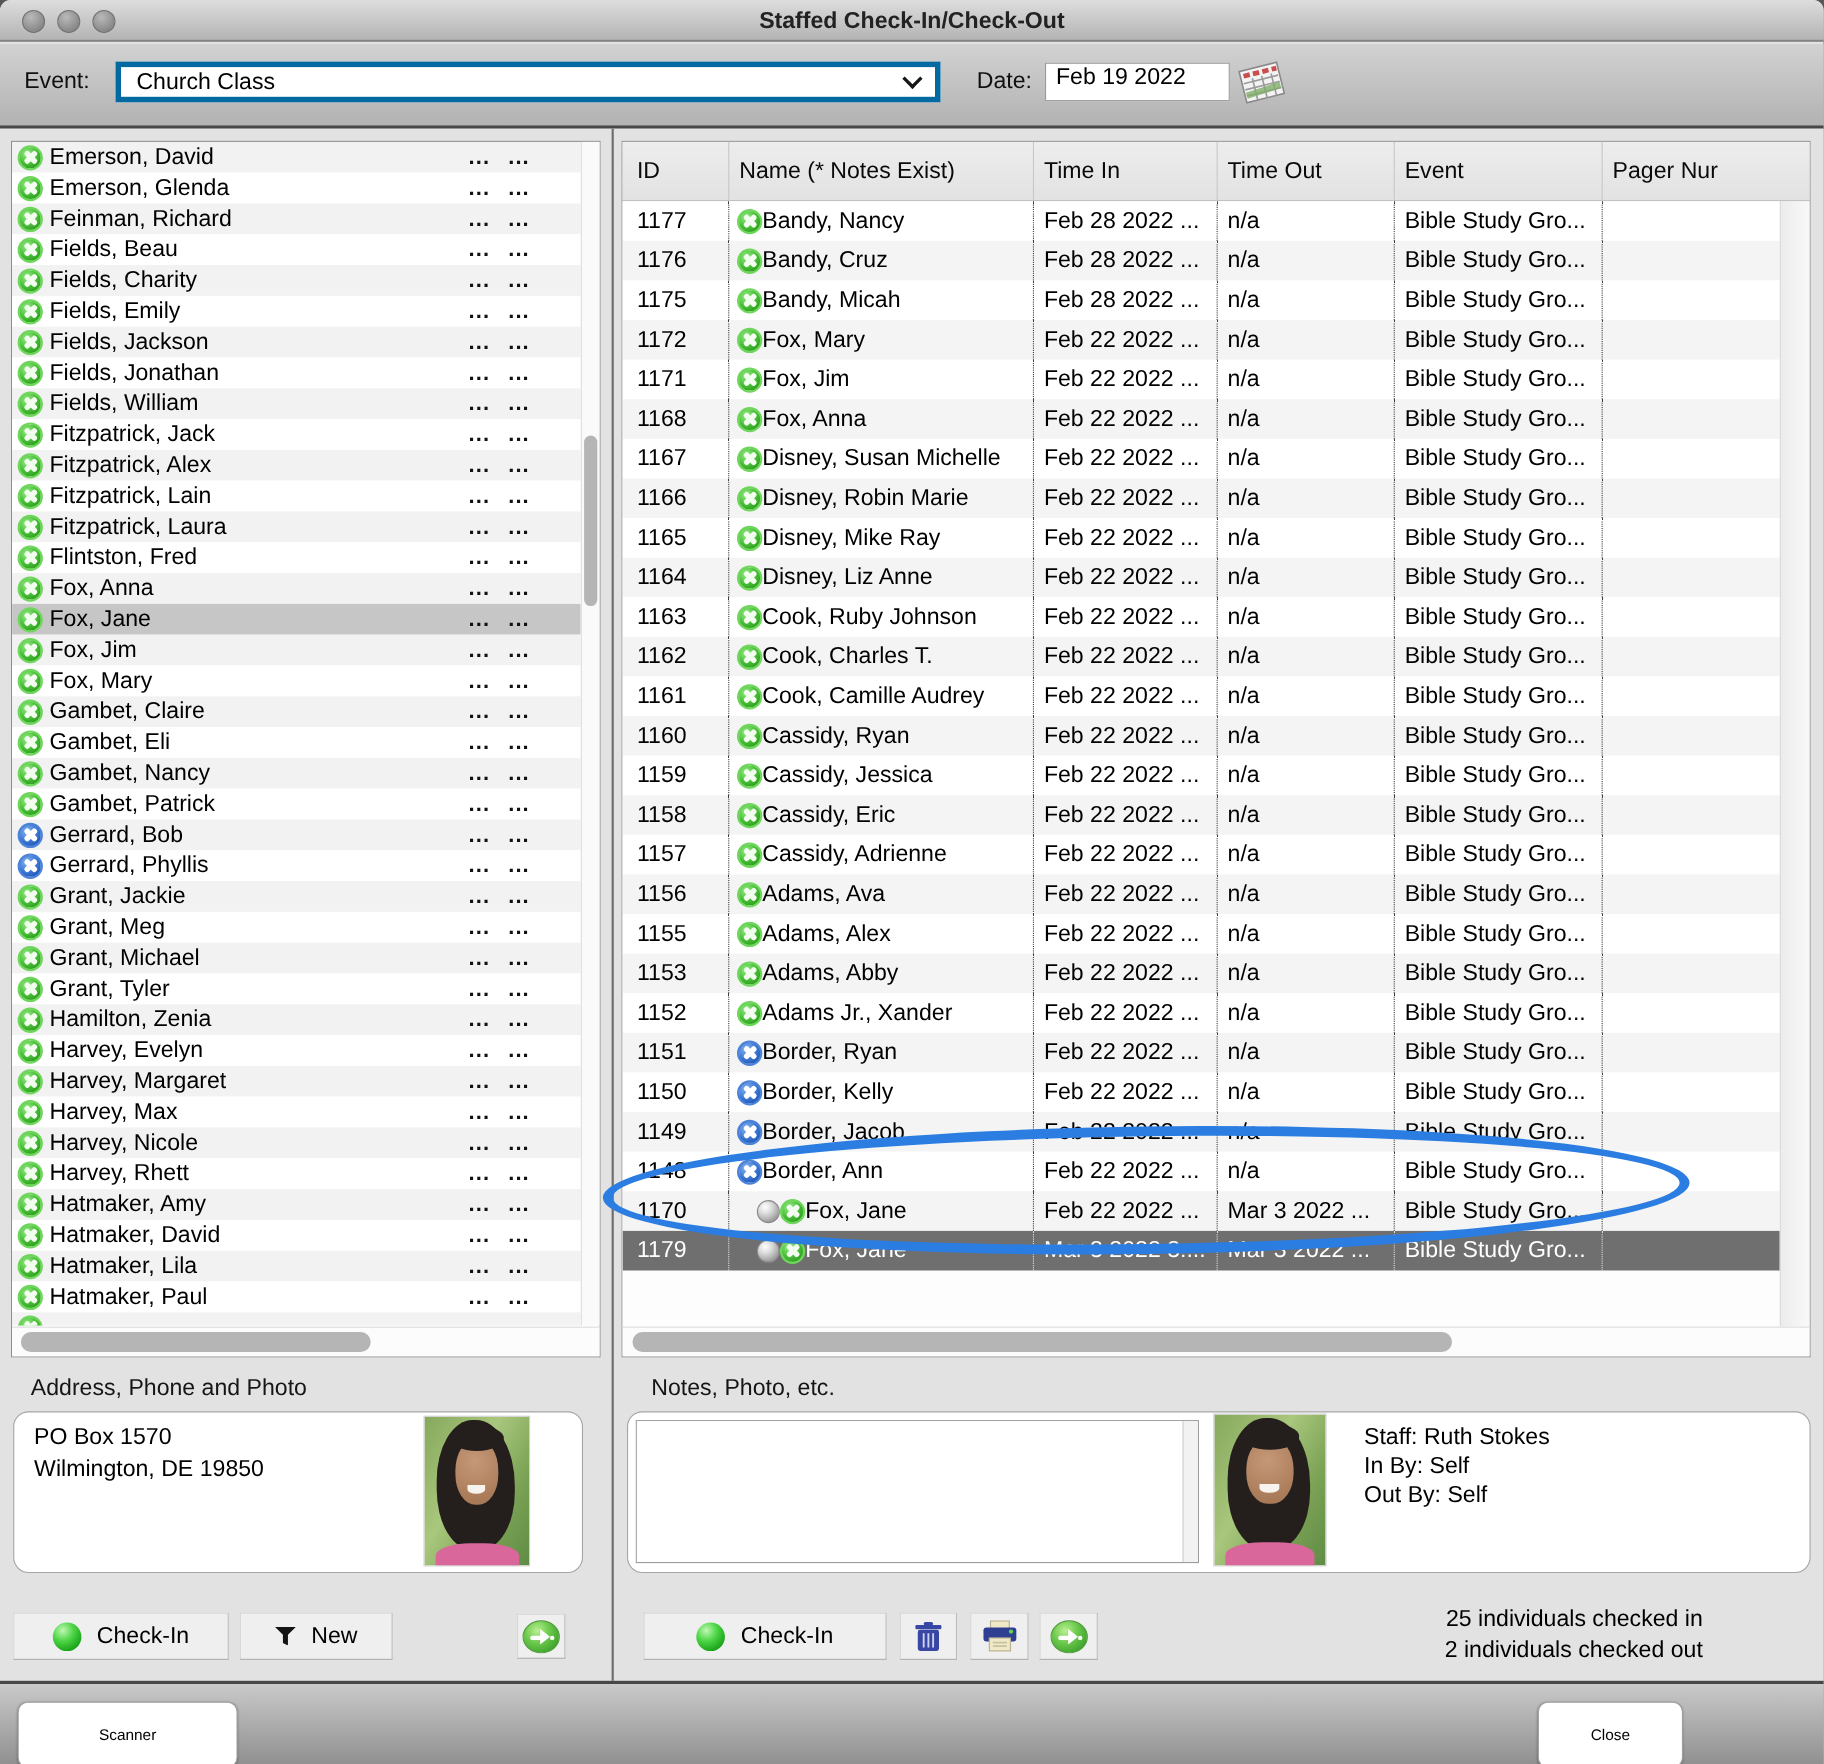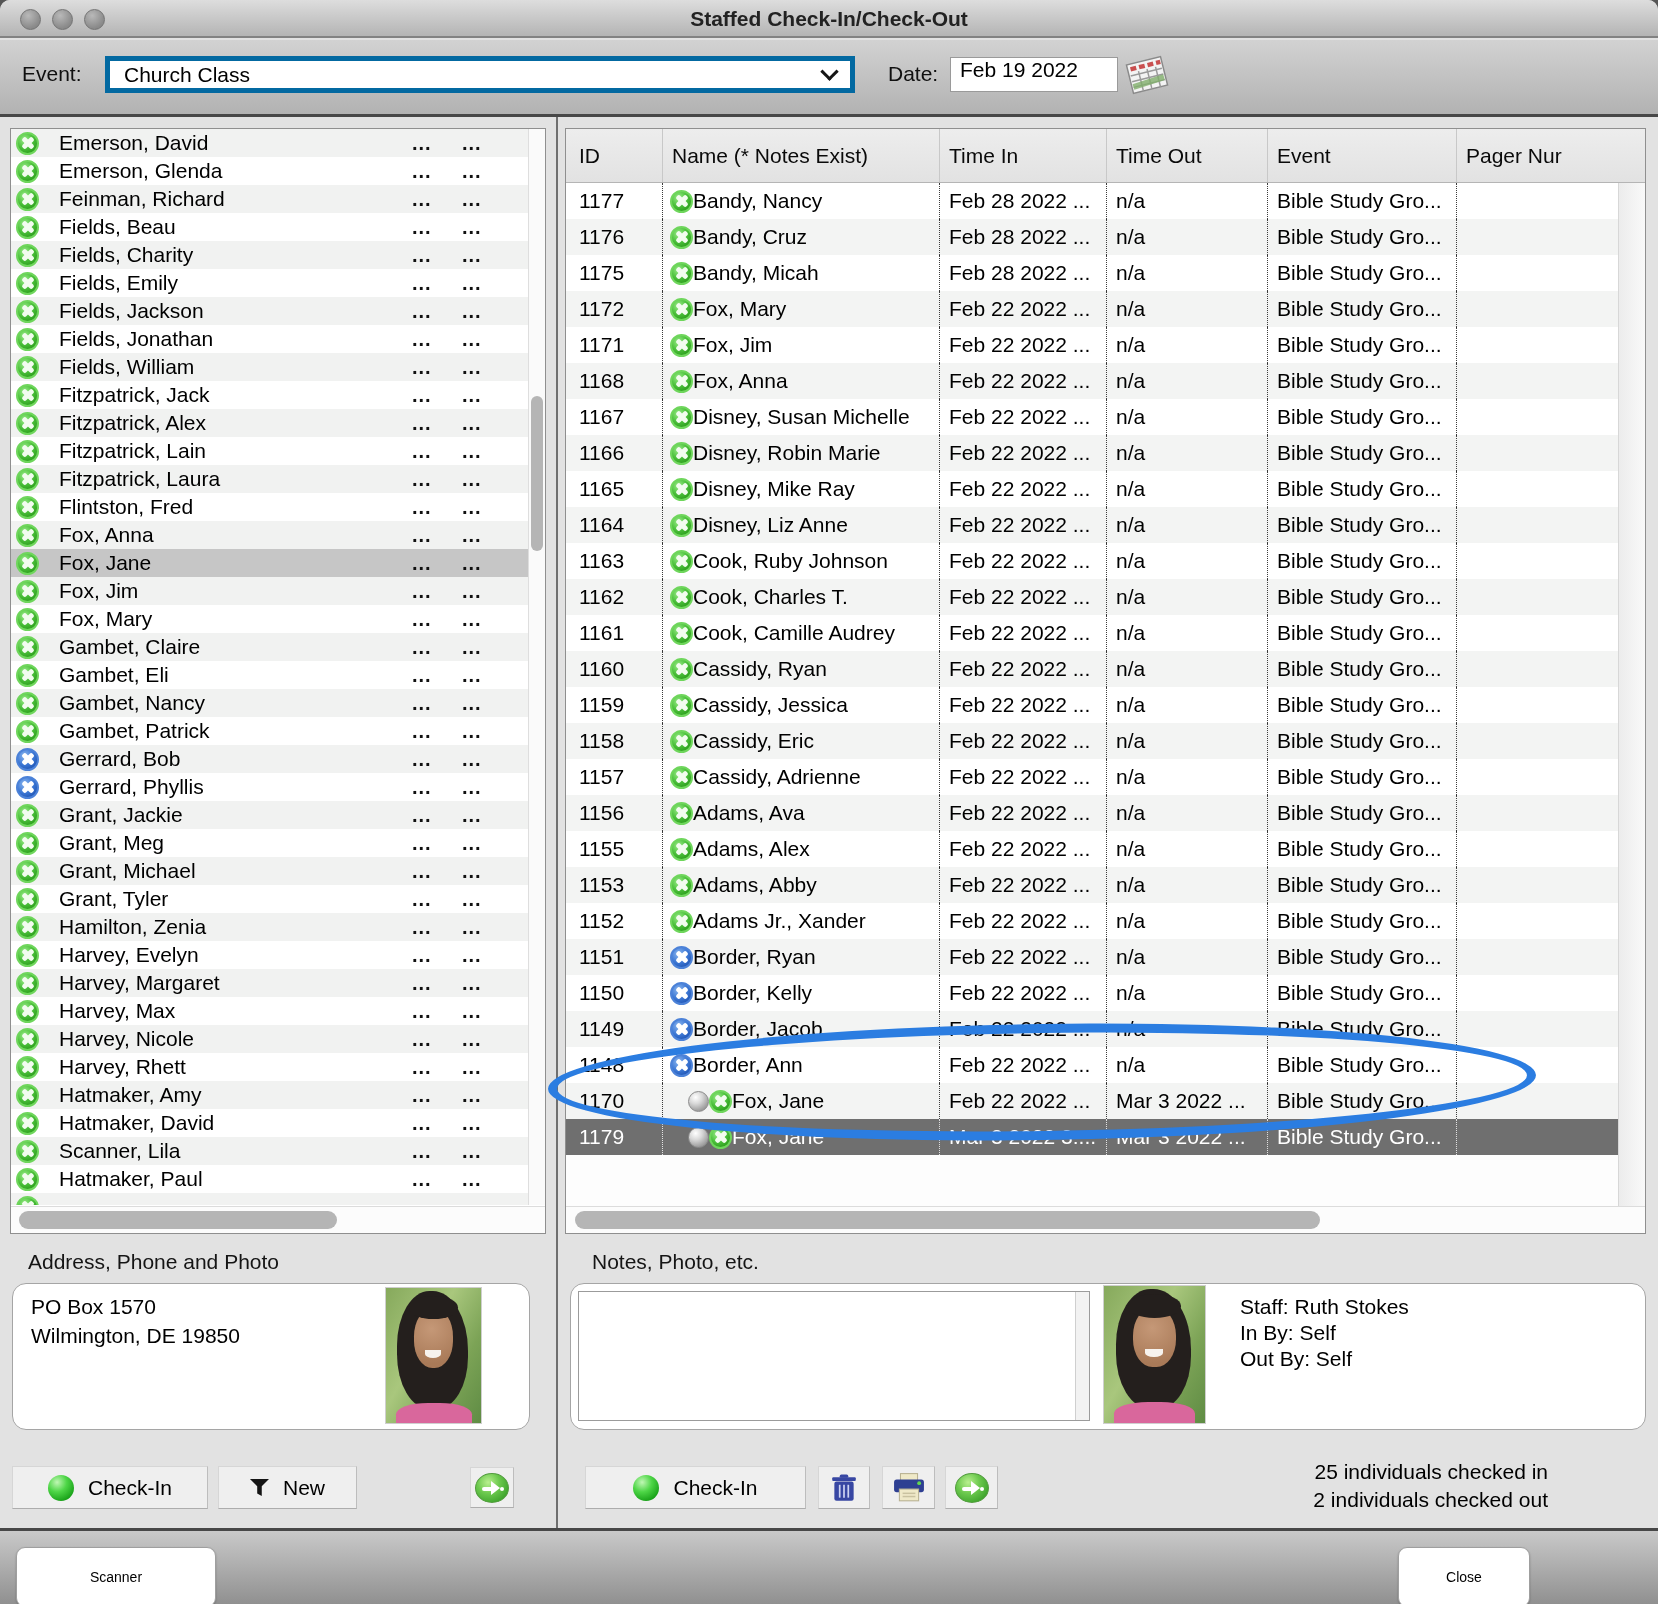--- a/index.html
+++ b/index.html
@@ -18,21 +18,21 @@
   .chev{width:13px;height:13px;border-right:3px solid #161616;border-bottom:3px solid #161616;transform:rotate(45deg) translate(-2px,-2px);}
   .datefield{position:absolute;left:950px;top:57px;width:168px;height:35px;background:#fff;border:1px solid #9a9a9a;font-size:21px;color:#000;display:flex;align-items:flex-start;padding:0 9px;}
   .calicon{position:absolute;left:1128px;top:58px;width:38px;height:34px;}
   
   .content-bg{position:absolute;left:0;top:117px;width:100%;height:1411px;background:#e2e2e2;}
   .vdivider{position:absolute;left:556px;top:117px;width:2px;height:1411px;background:#6f6f6f;}
   .panel{position:absolute;background:#fff;border:1px solid #8f8f8f;}
   
   .people{left:10px;top:128px;width:536px;height:1106px;}
   .people-rows{position:absolute;left:0;top:0;right:17px;bottom:28px;overflow:hidden;}
-  .lrow{display:flex;align-items:center;height:28px;gap:20px;padding-left:5px;background:#fff;}
+  .lrow{display:flex;align-items:center;height:28px;gap:6px;padding-left:5px;background:#fff;}
   .lrow.alt{background:#f1f2f1;}
   .lrow.sel{background:#c6c6c6;}
   .lname{flex:1;font-size:21px;color:#000;white-space:nowrap;overflow:hidden;}
   .dots{font-size:20px;font-weight:700;letter-spacing:1px;color:#111;width:30px;flex:none;}
   .dots:last-child{margin-right:40px;width:26px;}
   .vtrack{position:absolute;right:0;top:0;width:17px;bottom:28px;background:#fafafa;border-left:1px solid #dedede;}
   .vthumb{position:absolute;left:2px;width:12px;border-radius:7px;background:#b5b5b5;}
   .htrack{position:absolute;left:0;right:0;bottom:0;height:27px;background:#fcfcfc;border-top:1px solid #dcdcdc;}
   .hthumb{position:absolute;top:4px;height:18px;border-radius:9px;background:#b5b5b5;}
   
@@ -351,21 +351,21 @@
           <span class="dots">...</span>
         </div>
         <div class="lrow">
           <span class="xball green"></span>
           <span class="lname">Hatmaker, David</span>
           <span class="dots">...</span>
           <span class="dots">...</span>
         </div>
         <div class="lrow alt">
           <span class="xball green"></span>
-          <span class="lname">Scanner, Lila</span>
+          <span class="lname">Hatmaker, Lila</span>
           <span class="dots">...</span>
           <span class="dots">...</span>
         </div>
         <div class="lrow">
           <span class="xball green"></span>
           <span class="lname">Hatmaker, Paul</span>
           <span class="dots">...</span>
           <span class="dots">...</span>
         </div>
         <div class="lrow alt">

